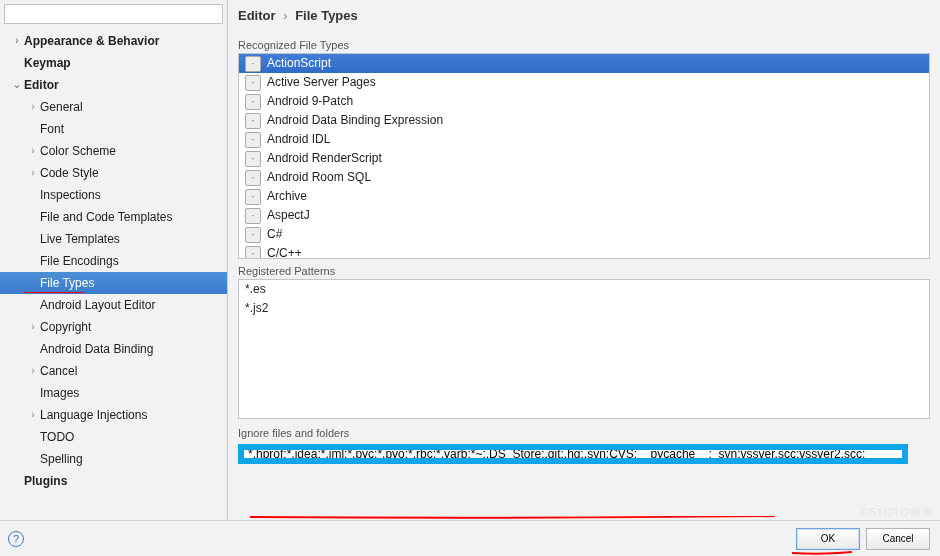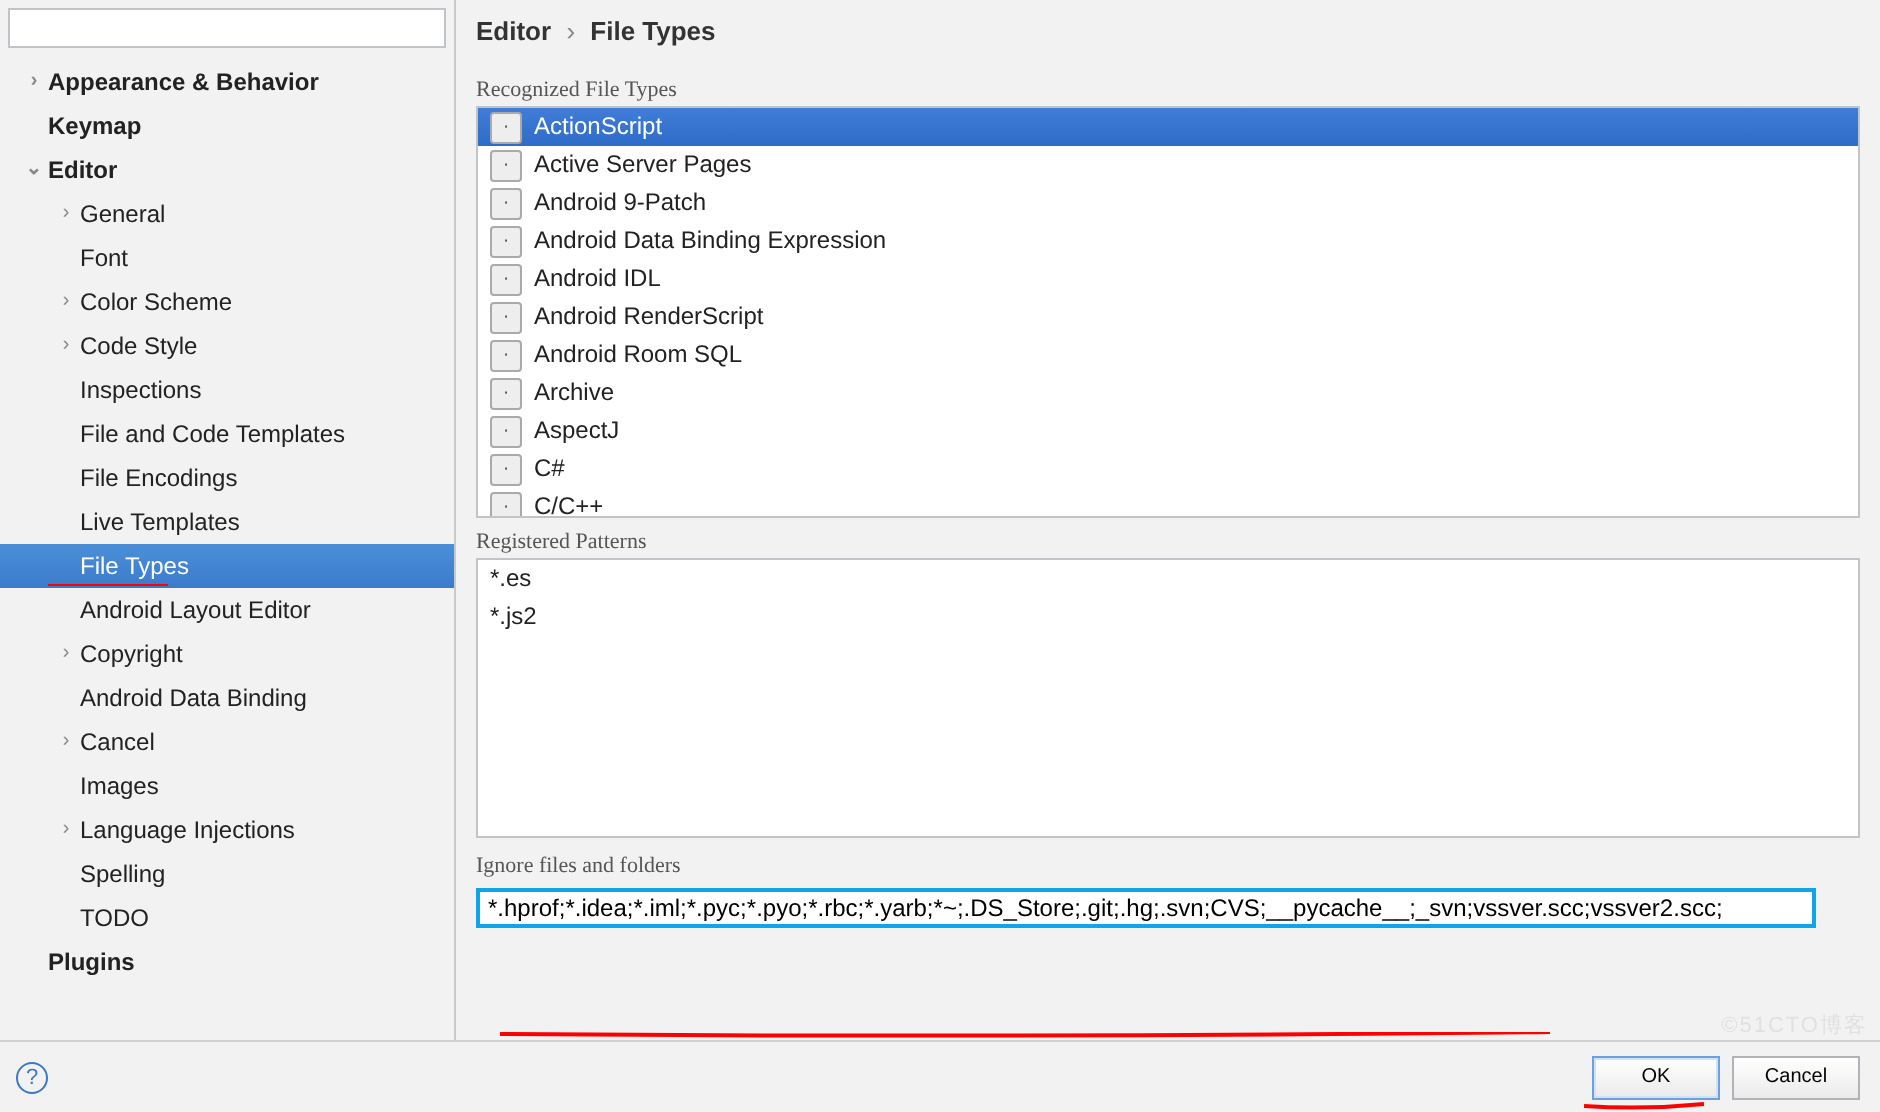--- a/index.html
+++ b/index.html
@@ -77,21 +77,20 @@
   margin-bottom: 10px;
   font-weight: 600;
   color: #333;
 }
 .breadcrumb .crumb1 { font-weight: 600; }
 .breadcrumb .sep { color:#888; font-weight:400; padding:0 4px;}
 .section-label {
   font-size: 11px;
   color: #555;
   margin: 6px 0 2px 0;
-  font-family: Liberation Serif, serif;
 }
 .list-box {
   background:#fff;
   border:1px solid #c0c3c7;
   overflow-y:auto;
 }
 .ftypes { height: 206px; }
 .patterns { height: 140px; }
 .list-row {
   display:flex;
@@ -110,21 +109,21 @@
   font-size:10px;
   border:1px solid #aaa;
   background:#eee;
   color:#555;
   border-radius:2px;
 }
 .ignore-label { margin-top: 8px; font-size:11px; color:#555;}
 .ignore-input {
   width: 670px;
   height: 20px;
-  border:2px solid #0ea5e9;
+  border:6px solid #0ea5e9;
   background:#fff;
   font-size:12px;
   padding:1px 4px;
   margin-top:3px;
 }
 .red-mark1 {
   position:absolute;
   left: 250px;
   top: 508px;
   width: 525px;
@@ -243,27 +242,27 @@
           <span>Inspections</span>
         </div>
         <div class="tree-item">
           <span class="spacer" style="width: 22px;"></span>
           <span class="arrow"></span>
           <span>File and Code Templates</span>
         </div>
         <div class="tree-item">
           <span class="spacer" style="width: 22px;"></span>
           <span class="arrow"></span>
+          <span>Live Templates</span>
+        </div>
+        <div class="tree-item">
+          <span class="spacer" style="width: 22px;"></span>
+          <span class="arrow"></span>
           <span>File Encodings</span>
         </div>
-        <div class="tree-item">
-          <span class="spacer" style="width: 22px;"></span>
-          <span class="arrow"></span>
-          <span>Live Templates</span>
-        </div>
         <div class="tree-item selected red-underline">
           <span class="spacer" style="width: 22px;"></span>
           <span class="arrow"></span>
           <span>File Types</span>
         </div>
         <div class="tree-item">
           <span class="spacer" style="width: 22px;"></span>
           <span class="arrow"></span>
           <span>Android Layout Editor</span>
         </div>
@@ -288,26 +287,26 @@
           <span>Images</span>
         </div>
         <div class="tree-item">
           <span class="spacer" style="width: 22px;"></span>
           <span class="arrow">›</span>
           <span>Language Injections</span>
         </div>
         <div class="tree-item">
           <span class="spacer" style="width: 22px;"></span>
           <span class="arrow"></span>
+          <span>TODO</span>
+        </div>
+        <div class="tree-item">
+          <span class="spacer" style="width: 22px;"></span>
+          <span class="arrow"></span>
           <span>Spelling</span>
-        </div>
-        <div class="tree-item">
-          <span class="spacer" style="width: 22px;"></span>
-          <span class="arrow"></span>
-          <span>TODO</span>
         </div>
         <div class="tree-item bold">
           <span class="spacer" style="width: 6px;"></span>
           <span class="arrow"></span>
           <span>Plugins</span>
         </div>
       </div>
   </div>
 
   <div class="main">

